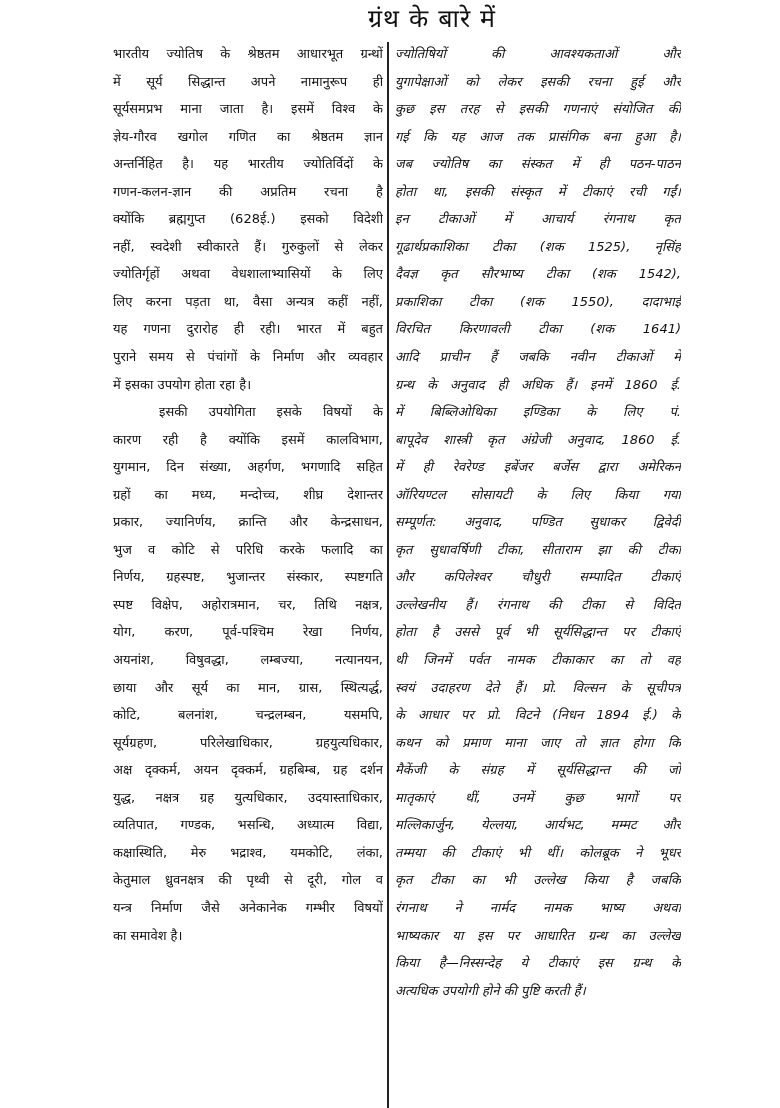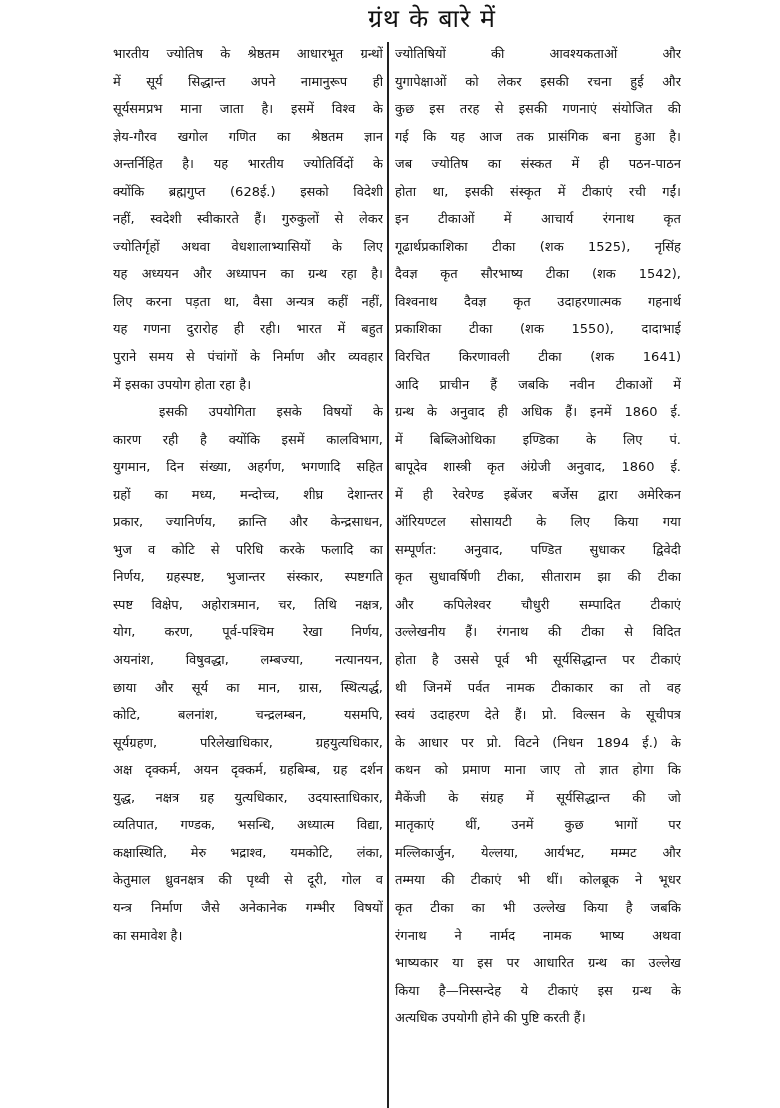--- a/index.html
+++ b/index.html
@@ -47,20 +47,21 @@
   .column .line.indent {
     padding-left: 46px;
   }
   #col-left {
     left: 113px;
     width: 270px;
   }
   #col-right {
     left: 395px;
     width: 286px;
+    font-style: italic;
   }
   .divider {
     position: absolute;
     left: 387px;
     top: 42px;
     width: 1.5px;
     height: 1066px;
     background: #222222;
   }
 </style>
@@ -68,24 +69,24 @@
 <body>
 
 <div class="page-title">ग्रंथ के बारे में</div>
 
 <div class="column" id="col-left">
     <span class="line">भारतीय ज्योतिष के श्रेष्ठतम आधारभूत ग्रन्थों</span>
     <span class="line">में सूर्य सिद्धान्त अपने नामानुरूप ही</span>
     <span class="line">सूर्यसमप्रभ माना जाता है। इसमें विश्व के</span>
     <span class="line">ज्ञेय-गौरव खगोल गणित का श्रेष्ठतम ज्ञान</span>
     <span class="line">अन्तर्निहित है। यह भारतीय ज्योतिर्विदों के</span>
+    <span class="line">गणन-कलन-ज्ञान की अप्रतिम रचना है</span>
     <span class="line">क्योंकि ब्रह्मगुप्त (628ई.) इसको विदेशी</span>
     <span class="line">नहीं, स्वदेशी स्वीकारते हैं। गुरुकुलों से लेकर</span>
     <span class="line">ज्योतिर्गृहों अथवा वेधशालाभ्यासियों के लिए</span>
-    <span class="line">यह अध्ययन और अध्यापन का ग्रन्थ रहा है।</span>
     <span class="line">लिए करना पड़ता था, वैसा अन्यत्र कहीं नहीं,</span>
     <span class="line">यह गणना दुरारोह ही रही। भारत में बहुत</span>
     <span class="line">पुराने समय से पंचांगों के निर्माण और व्यवहार</span>
     <span class="line last">में इसका उपयोग होता रहा है।</span>
     <span class="line indent">इसकी उपयोगिता इसके विषयों के</span>
     <span class="line">कारण रही है क्योंकि इसमें कालविभाग,</span>
     <span class="line">युगमान, दिन संख्या, अहर्गण, भगणादि सहित</span>
     <span class="line">ग्रहों का मध्य, मन्दोच्च, शीघ्र देशान्तर</span>
     <span class="line">प्रकार, ज्यानिर्णय, क्रान्ति और केन्द्रसाधन,</span>
     <span class="line">भुज व कोटि से परिधि करके फलादि का</span>
@@ -110,21 +111,20 @@
 <div class="column" id="col-right">
     <span class="line">ज्योतिषियों की आवश्यकताओं और</span>
     <span class="line">युगापेक्षाओं को लेकर इसकी रचना हुई और</span>
     <span class="line">कुछ इस तरह से इसकी गणनाएं संयोजित की</span>
     <span class="line">गई कि यह आज तक प्रासंगिक बना हुआ है।</span>
     <span class="line">जब ज्योतिष का संस्कत में ही पठन-पाठन</span>
     <span class="line">होता था, इसकी संस्कृत में टीकाएं रची गईं।</span>
     <span class="line">इन टीकाओं में आचार्य रंगनाथ कृत</span>
     <span class="line">गूढार्थप्रकाशिका टीका (शक 1525), नृसिंह</span>
     <span class="line">दैवज्ञ कृत सौरभाष्य टीका (शक 1542),</span>
-    <span class="line">विश्वनाथ दैवज्ञ कृत उदाहरणात्मक गहनार्थ</span>
     <span class="line">प्रकाशिका टीका (शक 1550), दादाभाई</span>
     <span class="line">विरचित किरणावली टीका (शक 1641)</span>
     <span class="line">आदि प्राचीन हैं जबकि नवीन टीकाओं में</span>
     <span class="line">ग्रन्थ के अनुवाद ही अधिक हैं। इनमें 1860 ई.</span>
     <span class="line">में बिब्लिओथिका इण्डिका के लिए पं.</span>
     <span class="line">बापूदेव शास्त्री कृत अंग्रेजी अनुवाद, 1860 ई.</span>
     <span class="line">में ही रेवरेण्ड इबेंजर बर्जेस द्वारा अमेरिकन</span>
     <span class="line">ऑरियण्टल सोसायटी के लिए किया गया</span>
     <span class="line">सम्पूर्णत: अनुवाद, पण्डित सुधाकर द्विवेदी</span>
     <span class="line">कृत सुधावर्षिणी टीका, सीताराम झा की टीका</span>

